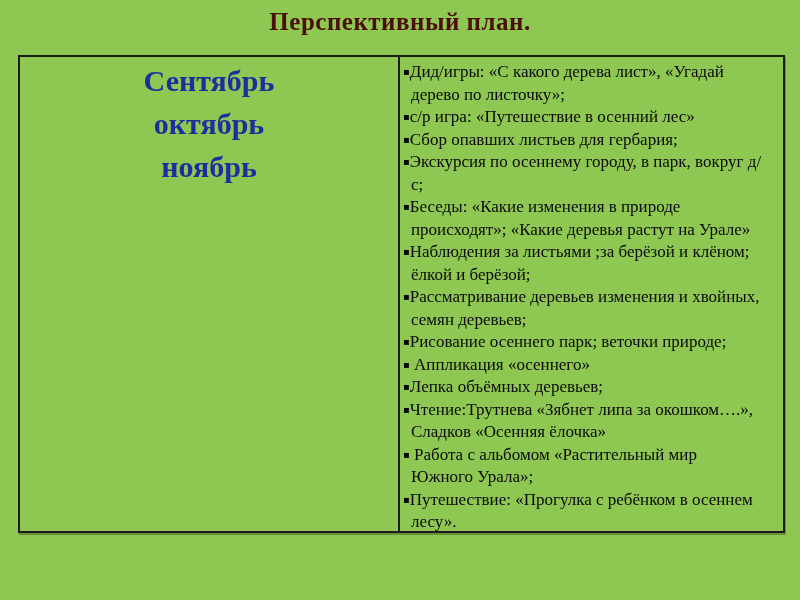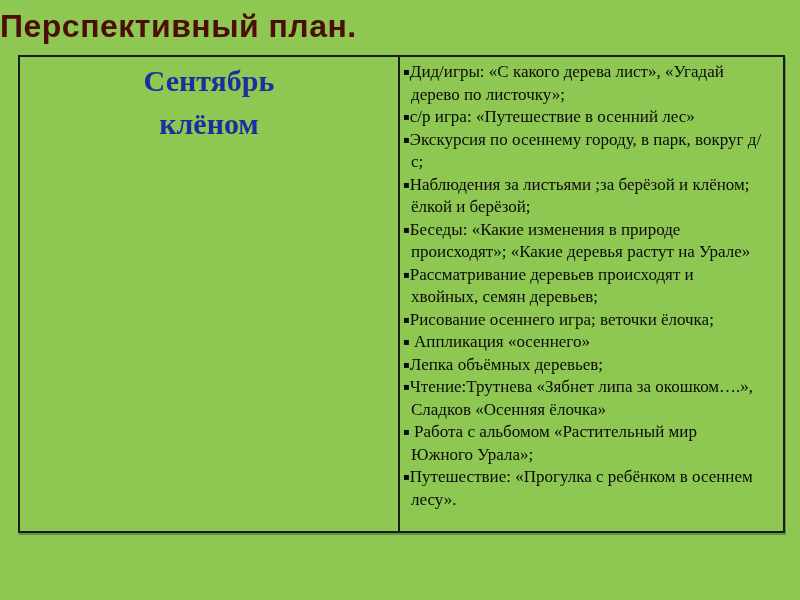--- a/index.html
+++ b/index.html
@@ -12,23 +12,24 @@
   }
   body {
     position: relative;
     background: var(--bg, #8fc753);
   }
   .slide-title {
     position: absolute;
     top: 8px;
     left: 0;
     width: 100%;
-    font-family: Liberation Sans, sans-serif;
+    text-align: center;
+    font-family: Liberation Serif, serif;
     font-weight: bold;
-    font-size: 32px;
+    font-size: 25px;
     letter-spacing: 0.5px;
     color: var(--title-color, #4b0f08);
     margin: 0;
   }
   .plan-table {
     position: absolute;
     left: 18px;
     top: 55px;
     width: 767px;
     height: 478px;
@@ -73,31 +74,33 @@
   .seg-serif { font-family: "Liberation Serif", serif; }
 </style>
 </head>
 <body>
 
 <h1 class="slide-title">Перспективный план.</h1>
 
 <div class="plan-table">
   <div class="months-cell">
     <div class="month-label">Сентябрь</div>
-    <div class="month-label">клёном</div>
+    <div class="month-label">октябрь</div>
+    <div class="month-label">ноябрь</div>
   </div>
   <div class="activities-cell">
     <div id="bullet-list">
         <div class="bullet"><span class="marker">▪</span><span class="seg-serif">Дид/игры: «С какого дерева лист», «Угадай дерево по листочку»;</span></div>
         <div class="bullet"><span class="marker">▪</span><span class="seg-sans">с/р игра: «Путешествие в осенний лес»</span></div>
+        <div class="bullet"><span class="marker">▪</span><span class="seg-sans">Сбор  опавших  листьев  для гербария;</span></div>
         <div class="bullet"><span class="marker">▪</span><span class="seg-sans">Экскурсия по осеннему городу, в парк, вокруг д/с;</span></div>
+        <div class="bullet"><span class="marker">▪</span><span class="seg-sans">Беседы: «Какие изменения в природе </span><span class="seg-serif">происходят»; «Какие деревья растут на Урале»</span></div>
         <div class="bullet"><span class="marker">▪</span><span class="seg-sans">Наблюдения за листьями </span><span class="seg-serif">;за берёзой и клёном; ёлкой и берёзой;</span></div>
-        <div class="bullet"><span class="marker">▪</span><span class="seg-sans">Беседы: «Какие изменения в природе </span><span class="seg-serif">происходят»; «Какие деревья растут на Урале»</span></div>
-        <div class="bullet"><span class="marker">▪</span><span class="seg-serif">Рассматривание деревьев происходят и хвойных, семян деревьев;</span></div>
-        <div class="bullet"><span class="marker">▪</span><span class="seg-sans">Рисование осеннего игра; </span><span class="seg-serif">веточки ёлочка;</span></div>
+        <div class="bullet"><span class="marker">▪</span><span class="seg-serif">Рассматривание деревьев изменения и хвойных, семян деревьев;</span></div>
+        <div class="bullet"><span class="marker">▪</span><span class="seg-sans">Рисование осеннего парк; </span><span class="seg-serif">веточки природе;</span></div>
         <div class="bullet"><span class="marker">▪</span><span class="seg-sans"> Аппликация «осеннего»</span></div>
         <div class="bullet"><span class="marker">▪</span><span class="seg-serif">Лепка объёмных деревьев;</span></div>
         <div class="bullet"><span class="marker">▪</span><span class="seg-serif">Чтение:Трутнева «Зябнет липа  за окошком….», Сладков «Осенняя ёлочка»</span></div>
         <div class="bullet"><span class="marker">▪</span><span class="seg-serif"> Работа с </span><span class="seg-sans">альбомом «Растительный мир Южного Урала»;</span></div>
         <div class="bullet"><span class="marker">▪</span><span class="seg-sans">Путешествие: «Прогулка с ребёнком в осеннем лесу».</span></div>
       </div>
   </div>
 </div>
 
 </body></html>

